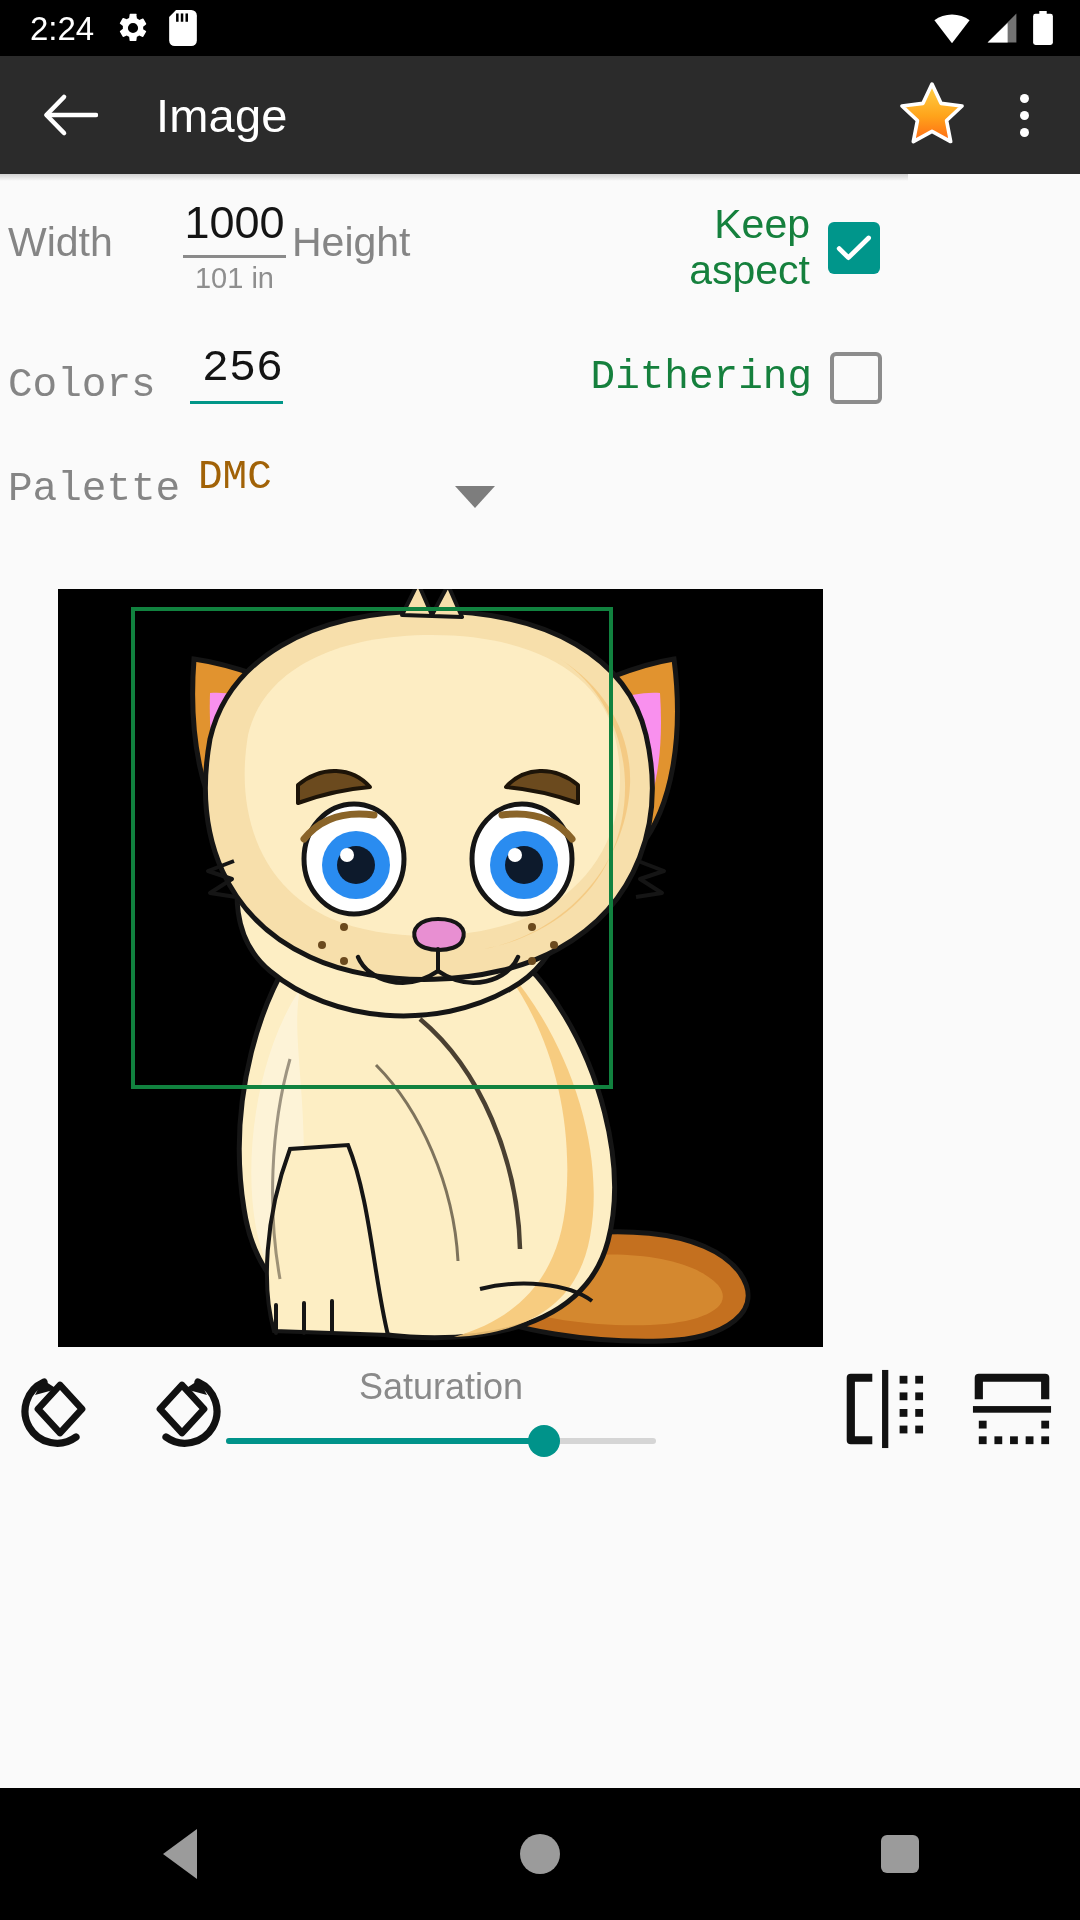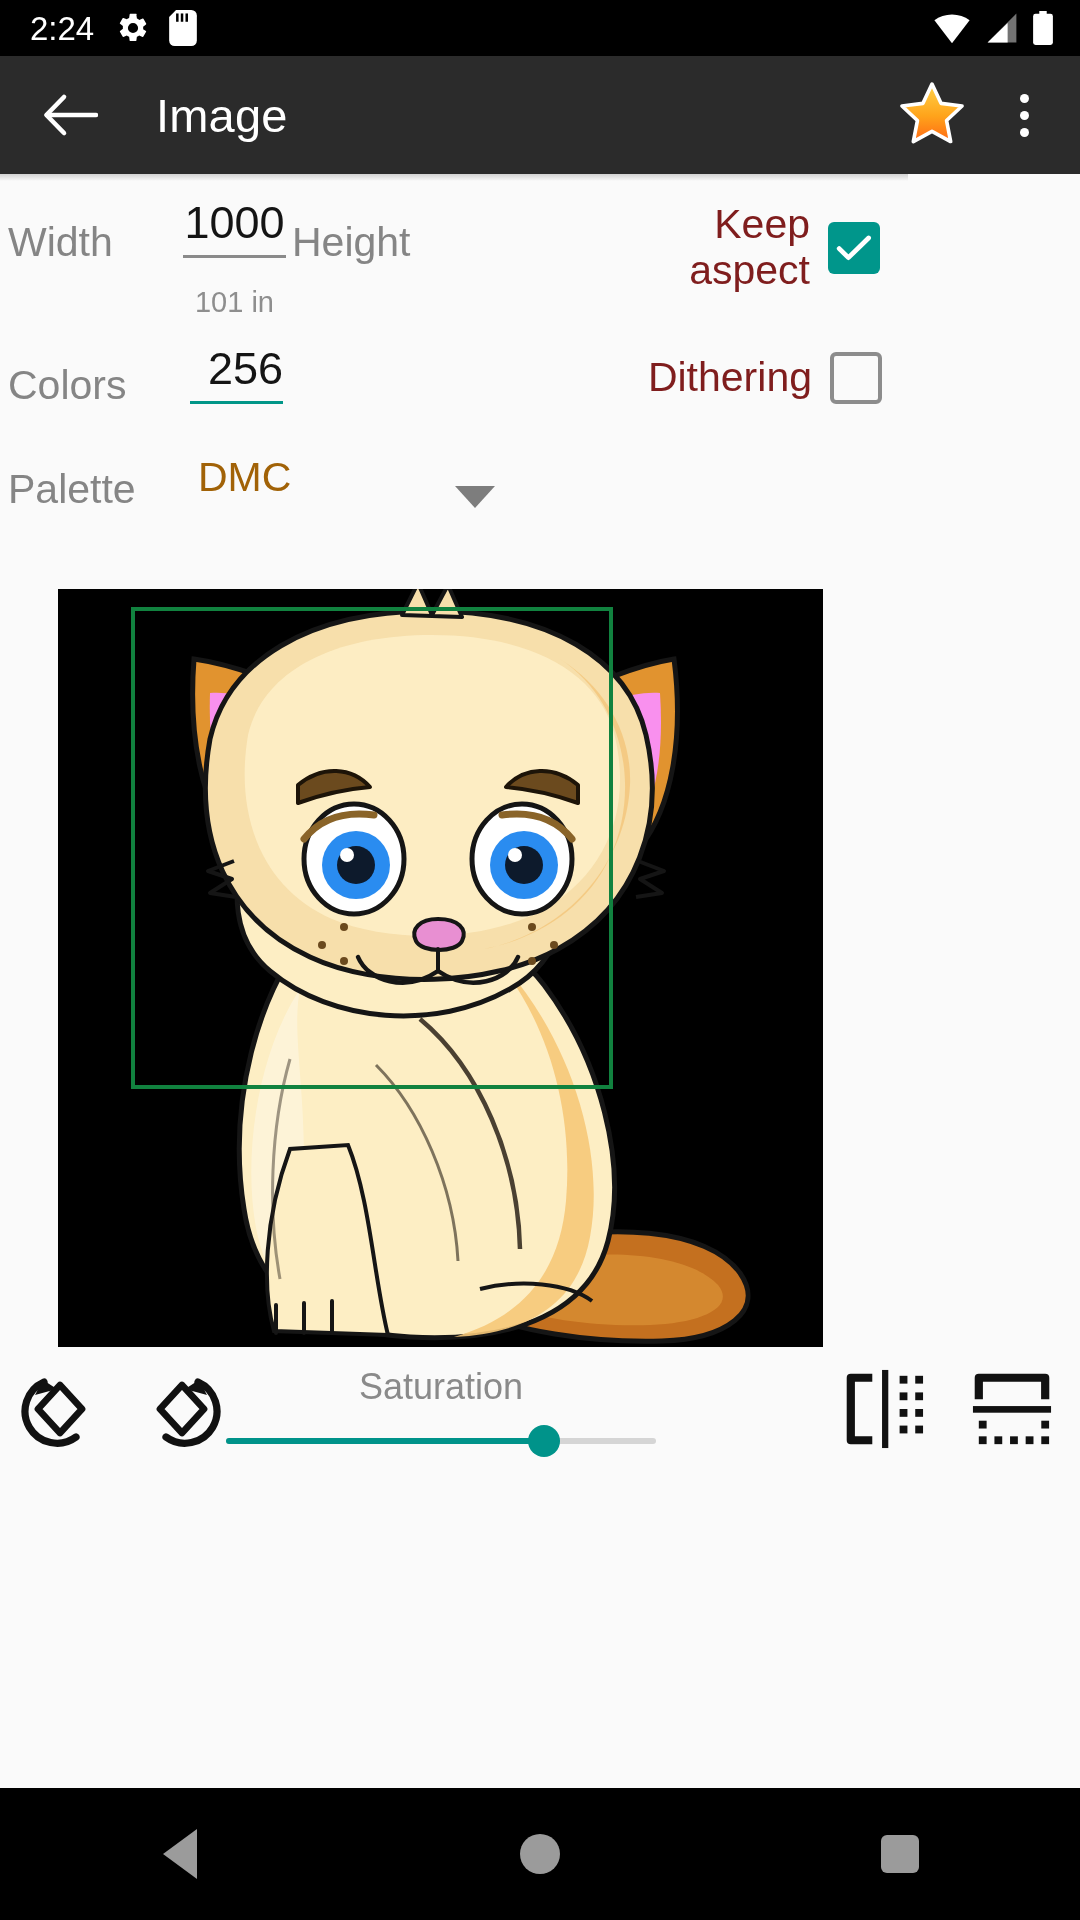--- a/index.html
+++ b/index.html
@@ -138,58 +138,58 @@
     display: block;
     white-space: nowrap;
   }
   .field .rule {
     display: block;
     height: 3px;
     width: 100%;
   }
   .field .sub {
     display: block;
-    margin-top: 28px;
+    margin-top: 4px;
     font-size: 29px;
     color: #8e8e8e;
     white-space: nowrap;
   }
   .val-active { color: #141414; }
   .rule-active { background: #8a8a8a; }
   .val-muted { color: #b6b6b6; }
   .rule-muted { background: #c4c4c4; }
   .rule-focus { background: #009688; height: 5px; }
 
   .checkwrap {
     position: absolute;
     display: flex;
     align-items: center;
     gap: 18px;
   }
   .checklabel {
-    color: #7f1d1d;
+    color: #15803d;
     font-size: 41px;
     line-height: 1.12;
     text-align: right;
     white-space: pre-line;
   }
   .cbox {
     width: 52px; height: 52px;
     box-sizing: border-box;
     border-radius: 6px;
     flex: 0 0 auto;
     display: flex;
     align-items: center;
     justify-content: center;
   }
   .cbox.on { background: #00968b; }
   .cbox.off { background: transparent; border: 4px solid #8c8c8c; }
 
   
-  .row { position: relative; }
+  .row { position: relative; font-family: Liberation Mono, monospace; }
   .dropdown-caret {
     position: absolute;
     width: 0; height: 0;
     border-left: 20px solid transparent;
     border-right: 20px solid transparent;
     border-top: 22px solid #7d7d7d;
   }
 
   
   .convert-btn {

